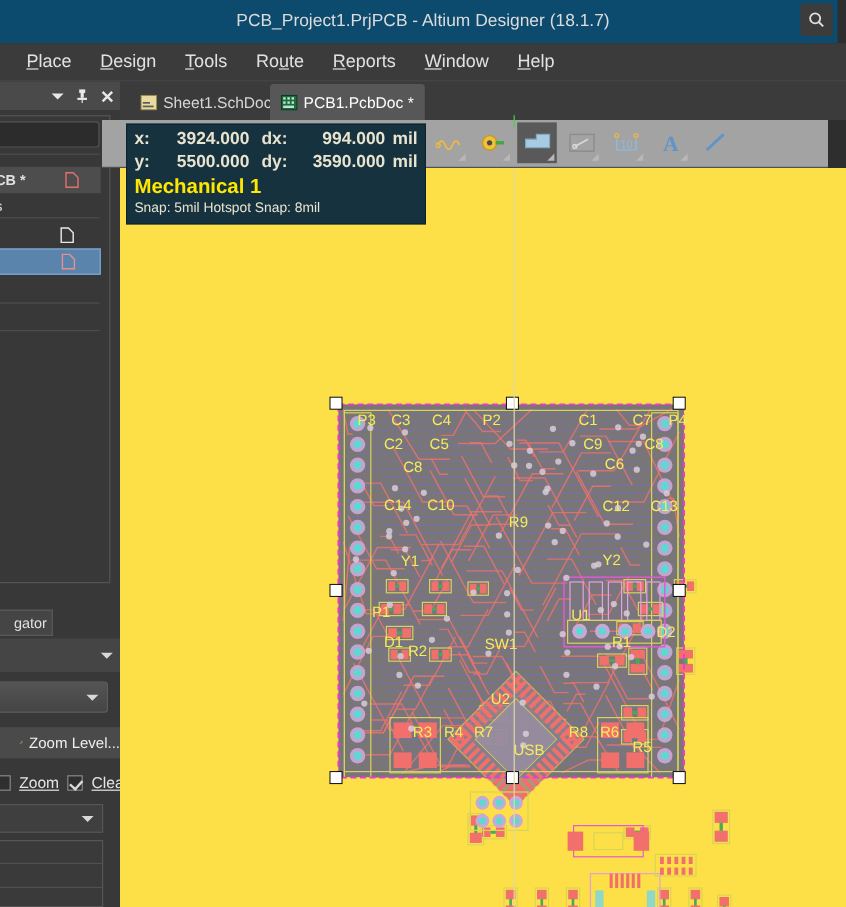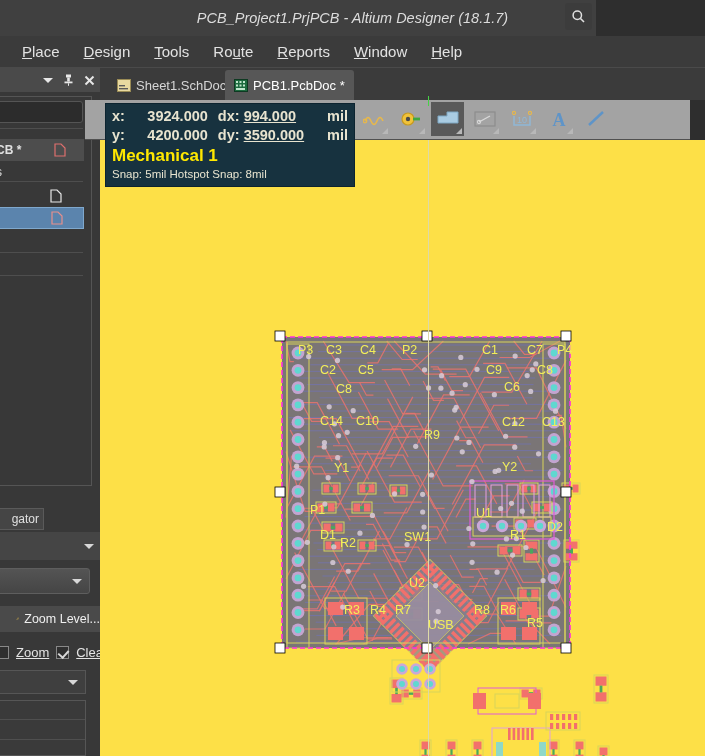--- a/index.html
+++ b/index.html
@@ -6,23 +6,22 @@
   html, body {
     width: 705px; height: 756px;
     background: #2e2e2e;
     font-family: "Liberation Sans", sans-serif;
     overflow: hidden;
   }
   #app { position: relative; width: 705px; height: 756px; }
 
   
   .titlebar {
-    position: absolute; left: 0; top: 0; width: 596px; height: 36px;
-    background: #404040;
-    font-style: italic;
+    position: absolute; left: 0; top: 0; width: 698px; height: 36px;
+    background: #0c4a6e;
   }
   .titlebar-text {
     position: absolute; left: 0; top: 0; width: 705px; height: 36px;
     line-height: 36px; text-align: center;
     color: #dcdcdc; font-size: 14.5px;
   }
   .search-btn {
     position: absolute; right: 4px; top: 3px; width: 27px; height: 27px;
     background: #3c3c3c; border-radius: 3px;
     display: flex; align-items: center; justify-content: center;
@@ -177,21 +176,21 @@
     position: absolute; left: 105px; top: 103px; width: 250px; height: 84px;
     background: #17323f; border: 1px solid #0d2430;
     padding: 3px 6px 0 6px; z-index: 40;
   }
   .hud-row { display: flex; align-items: baseline; white-space: nowrap;
      font-size: 14.5px; font-weight: bold; color: #e8e4d0; line-height: 19px;
      font-family: "Liberation Sans", sans-serif; }
   .hud-row .k { width: 20px; }
   .hud-row .v { width: 84px; text-align: right; }
   .hud-row .k2 { width: 38px; text-align: left; padding-left: 10px; }
-  .hud-row .v2 { width: 84px; text-align: left; text-decoration: underline; }
+  .hud-row .v2 { width: 84px; text-align: right; }
   .hud-row .u { padding-left: 6px; }
   .hud-layer { color: #ffe800; font-size: 17px; font-weight: bold; line-height: 22px; }
   .hud-snap { color: #e8e4d0; font-size: 11.5px; font-weight: normal; line-height: 15px; }
 
   
   .dropdown {
     position: absolute; left: 447px; top: 141px; width: 216px;
     background: #3a3a3a; border: 1px solid #2a2a2a; z-index: 50;
     padding: 3px 0;
   }
@@ -1089,21 +1088,21 @@
   <div class="hud">
     <div class="hud-row">
       <span class="k">x:</span>
       <span class="v">3924.000</span>
       <span class="k2">dx:</span>
       <span class="v2">994.000</span>
       <span class="u">mil</span>
     </div>
     <div class="hud-row">
       <span class="k">y:</span>
-      <span class="v">4200.000</span>
+      <span class="v">5500.000</span>
       <span class="k2">dy:</span>
       <span class="v2">3590.000</span>
       <span class="u">mil</span>
     </div>
     <div class="hud-layer">Mechanical 1</div>
     <div class="hud-snap">Snap: 5mil Hotspot Snap: 8mil</div>
   </div>
 
 
 </div>

